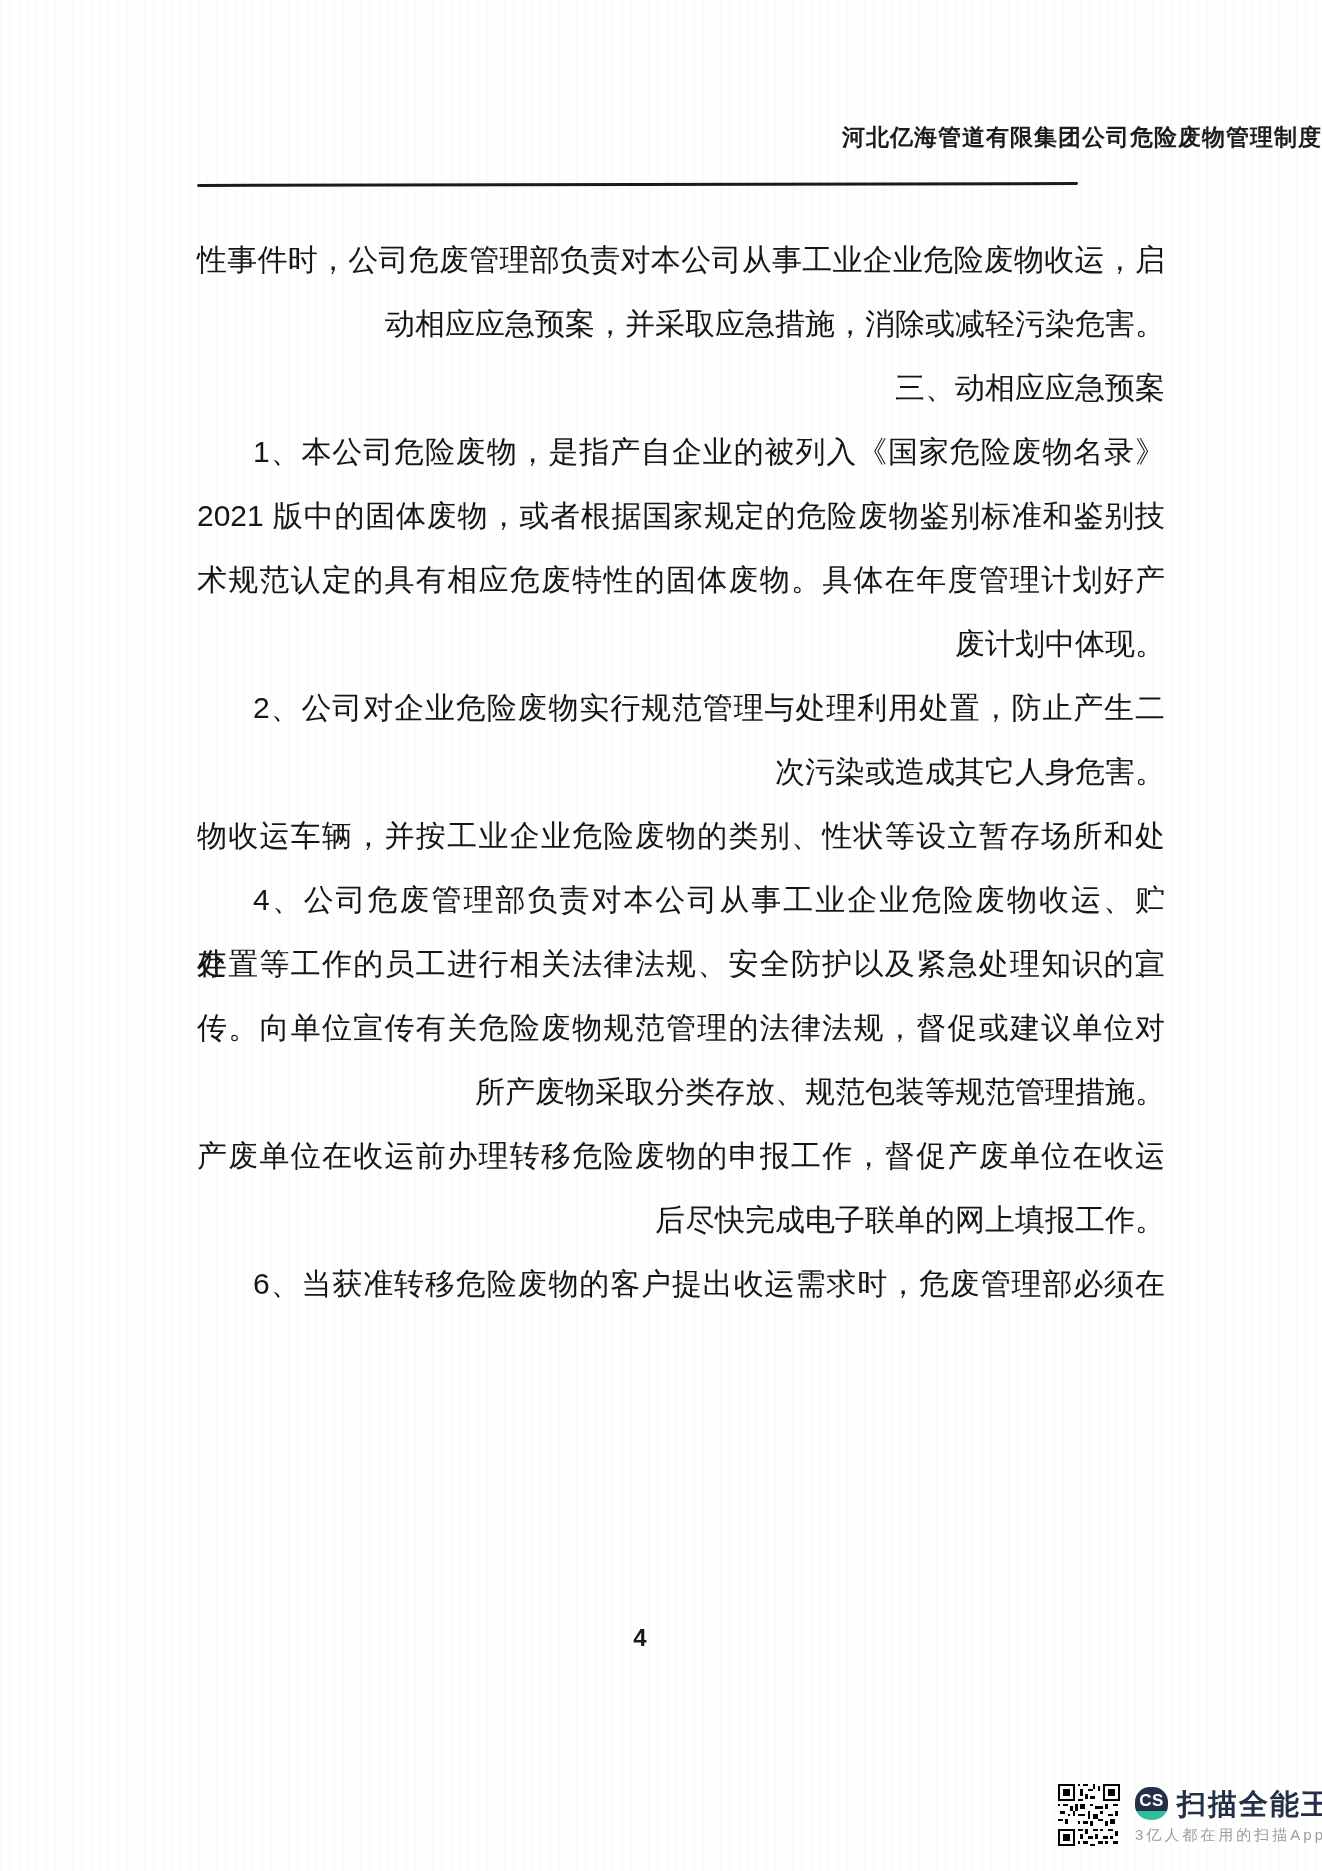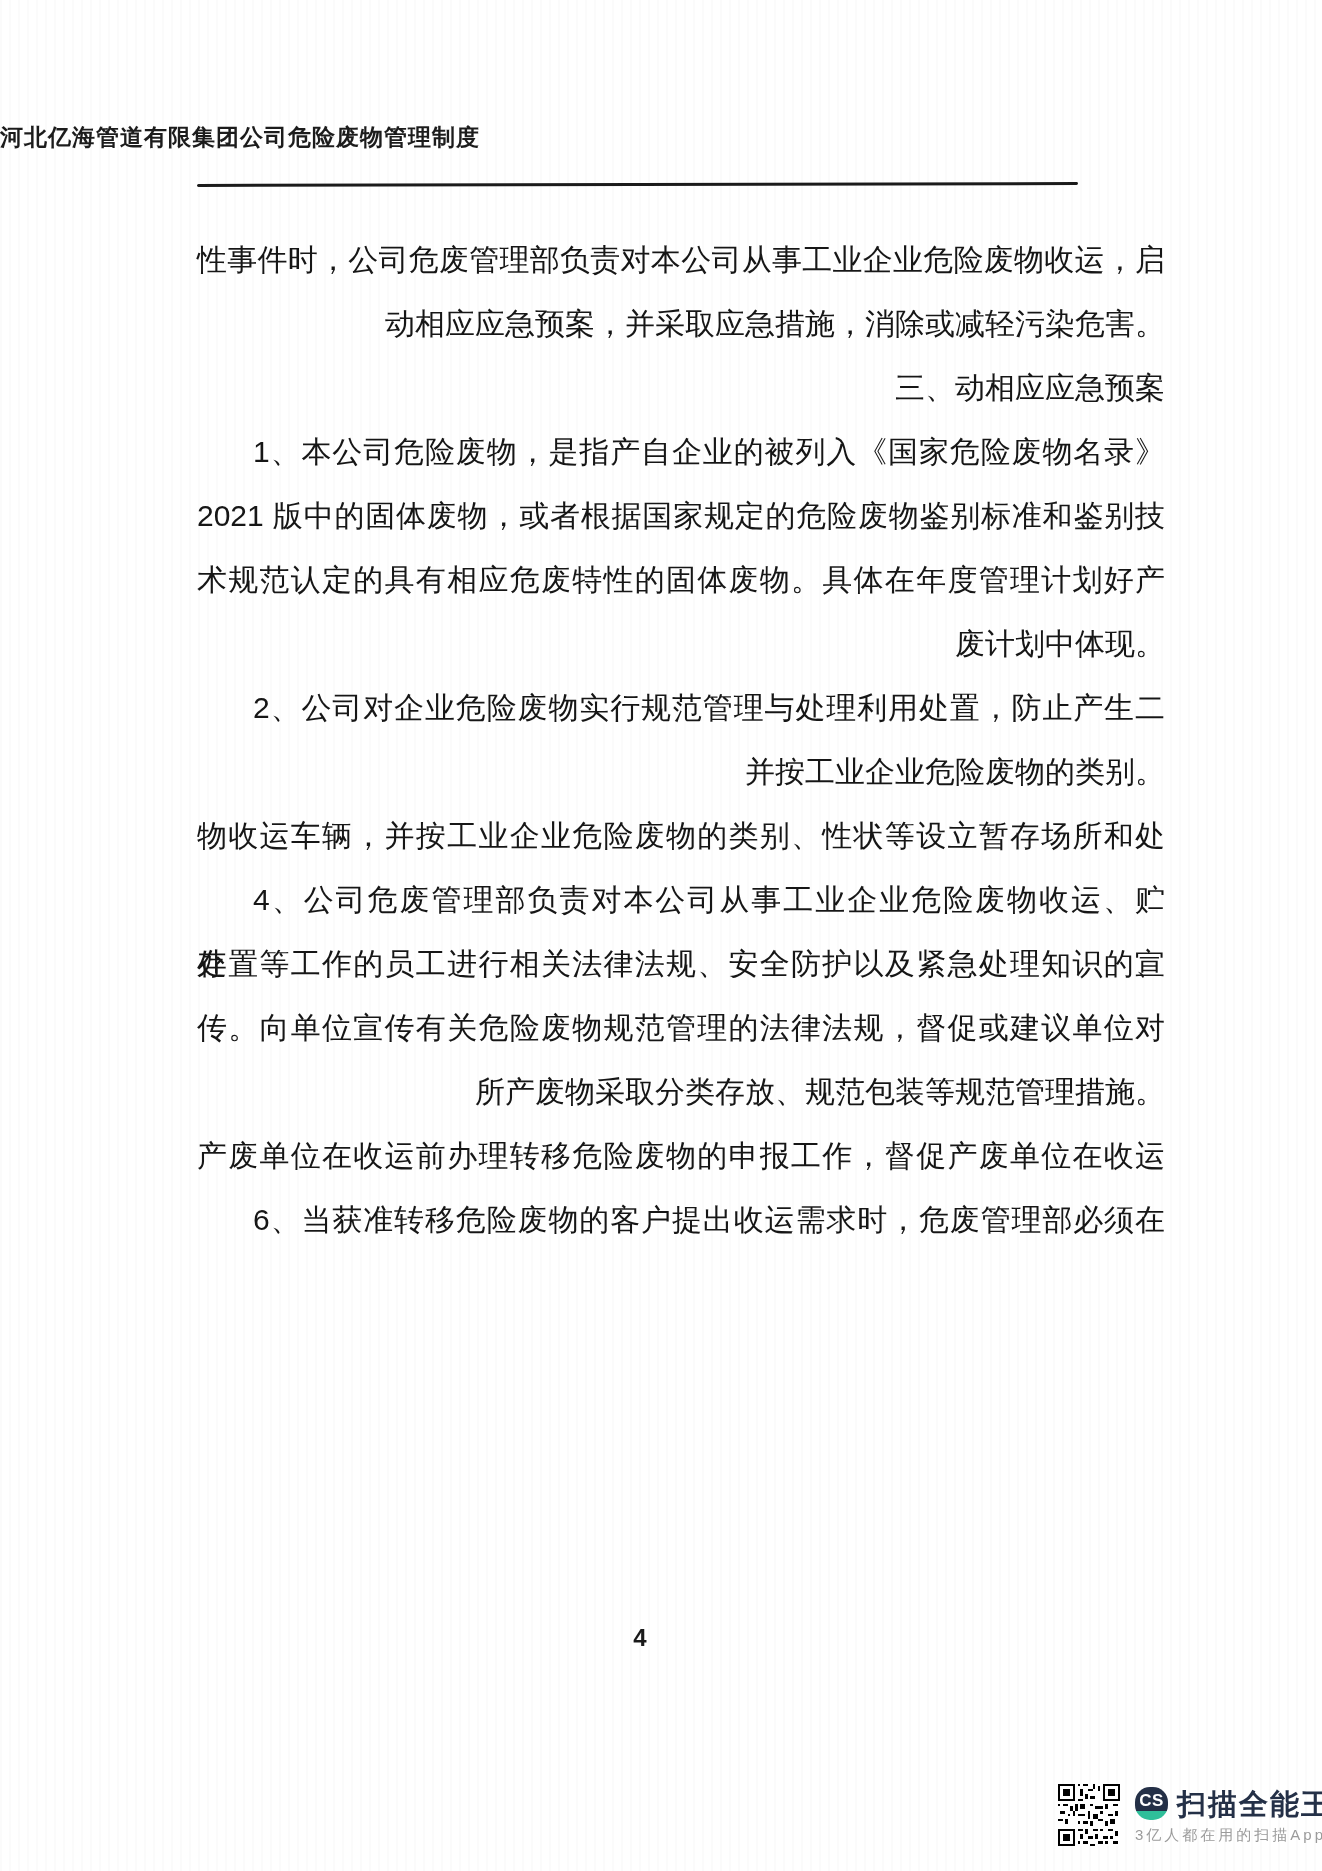--- a/index.html
+++ b/index.html
@@ -18,21 +18,21 @@
     color: #141414;
     overflow: hidden;
   }
 
   
   .header-title {
     position: absolute;
     top: 122px;
     left: 0;
     width: 100%;
-    text-align: left;
+    text-align: right;
     font-size: 23px;
     font-weight: 700;
     letter-spacing: 1px;
     color: #1c1c1c;
   }
   .header-rule {
     position: absolute;
     top: 183px;
     left: 197px;
     width: 881px;
@@ -140,27 +140,28 @@
 
   <div class="doc-body">
     <div class="line full">性事件时，公司危废管理部负责对本公司从事工业企业危险废物收运，启</div>
     <div class="line">动相应应急预案，并采取应急措施，消除或减轻污染危害。</div>
     <div class="line indent">三、动相应应急预案</div>
     <div class="line indent full">1、本公司危险废物，是指产自企业的被列入《国家危险废物名录》</div>
     <div class="line full">2021 版中的固体废物，或者根据国家规定的危险废物鉴别标准和鉴别技</div>
     <div class="line full">术规范认定的具有相应危废特性的固体废物。具体在年度管理计划好产</div>
     <div class="line">废计划中体现。</div>
     <div class="line indent full">2、公司对企业危险废物实行规范管理与处理利用处置，防止产生二</div>
-    <div class="line">并按工业企业危险废物的类别。</div>
+    <div class="line">次污染或造成其它人身危害。</div>
     <div class="line full">物收运车辆，并按工业企业危险废物的类别、性状等设立暂存场所和处</div>
     <div class="line indent full">4、公司危废管理部负责对本公司从事工业企业危险废物收运、贮存、</div>
     <div class="line full">处置等工作的员工进行相关法律法规、安全防护以及紧急处理知识的宣</div>
     <div class="line full">传。向单位宣传有关危险废物规范管理的法律法规，督促或建议单位对</div>
     <div class="line">所产废物采取分类存放、规范包装等规范管理措施。</div>
     <div class="line full">产废单位在收运前办理转移危险废物的申报工作，督促产废单位在收运</div>
+    <div class="line">后尽快完成电子联单的网上填报工作。</div>
     <div class="line indent full">6、当获准转移危险废物的客户提出收运需求时，危废管理部必须在</div>
   </div>
 
   <div class="page-number">4</div>
 
   <div class="watermark">
     <svg class="qr" viewBox="0 0 25 25" shape-rendering="crispEdges">
       <rect x="0" y="0" width="25" height="25" fill="#ffffff"></rect>
 
       <rect x="0" y="0" width="7" height="7" fill="#000"></rect>

